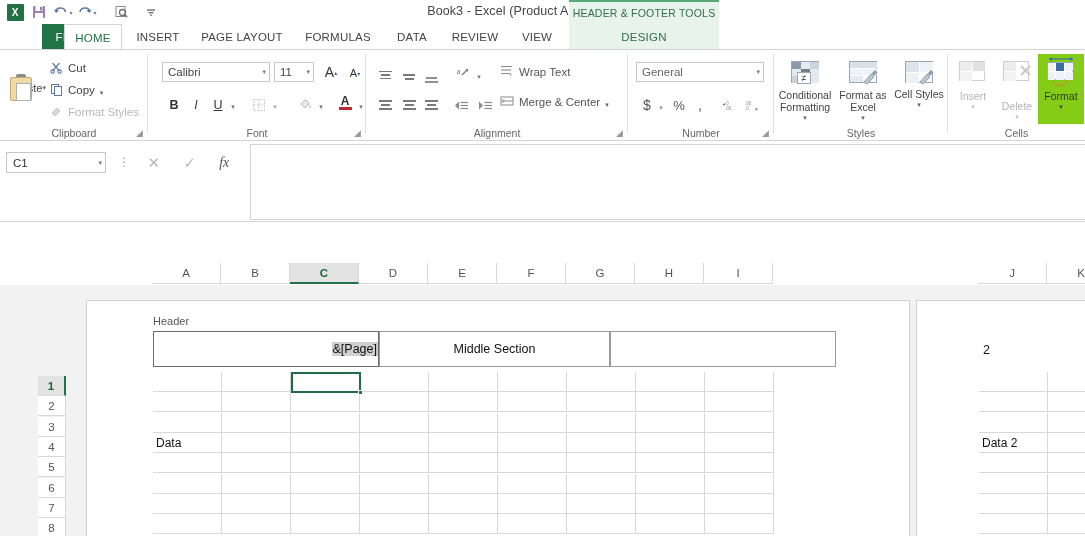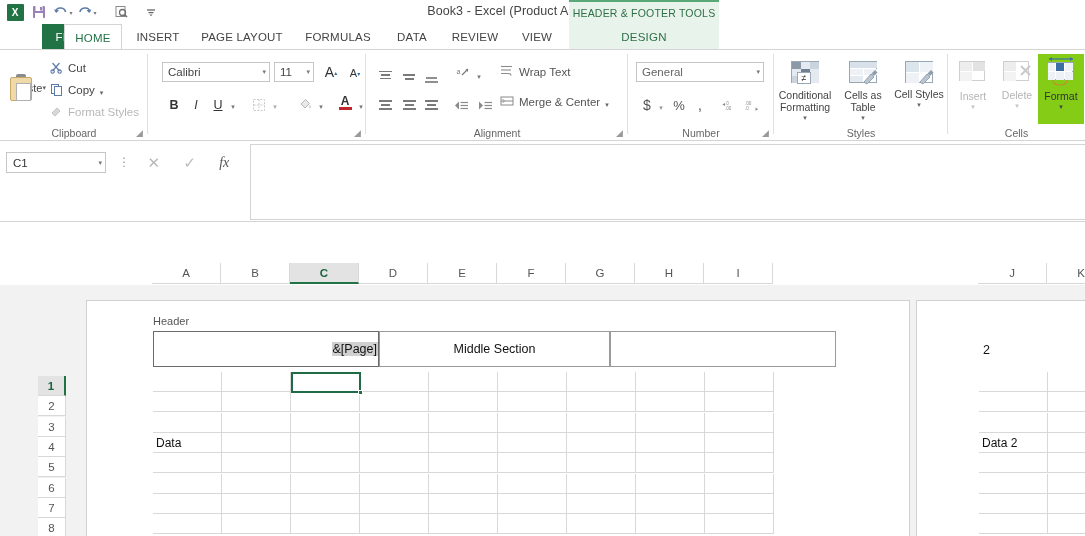--- a/index.html
+++ b/index.html
@@ -437,20 +437,21 @@
         </svg>
       </div>
       <div class="fbtn" style="left:168px;top:46px;width:10px;font-size:7px;color:#777;">▾</div>
 
       <div class="fbtn" style="left:186px;top:42px;width:22px;flex-direction:column;">
         <span style="font-size:12px;font-weight:bold;line-height:11px;">A</span>
         <span style="display:block;width:13px;height:3.5px;background:#c0272d;"></span>
       </div>
       <div class="fbtn" style="left:208px;top:46px;width:10px;font-size:7px;color:#777;">▾</div>
 
+      <div class="glabel">Font</div>
       <div class="dlauncher">◢</div>
       <div class="gsep"></div>
     </div>
 
     <div class="rgroup" style="left:366px;width:262px;">
       <div class="fbtn" style="left:8px;top:14px;width:22px;flex-direction:column;">
         <span style="display:block;width:13px;height:1.6px;background:#7a7a7a;"></span>
         <span style="display:block;width:9px;height:1.6px;background:#7a7a7a;margin-top:2px;"></span>
         <span style="display:block;width:11px;height:1.6px;background:#7a7a7a;margin-top:2px;"></span>
       </div>
@@ -587,21 +588,21 @@
             <i style="left:0;top:0;width:27px;height:6px;background:#d8e1e9;"></i>
             <i style="left:0;top:7px;width:13px;height:6px;background:#eef2f6;"></i>
             <i style="left:14px;top:7px;width:13px;height:6px;background:#eef2f6;"></i>
             <i style="left:0;top:14px;width:13px;height:6px;background:#e4eaf0;"></i>
           </div>
           <svg width="17" height="17" viewBox="0 0 17 17" style="position:absolute;left:16px;top:11px;">
             <path d="M2 14 L9 6 L12 9 L5 16 Z" fill="#b9c5d1" stroke="#8f9daa" stroke-width="0.9"></path>
             <path d="M9.5 5.5 L13 2 L15.5 4.5 L12 8 Z" fill="#8f9daa"></path>
           </svg>
         </div>
-        <span style="margin-top:2px;">Cells as Table</span>
+        <span style="margin-top:2px;">Format as Excel</span>
         <span class="mini-caret">▾</span>
       </div>
       <div class="bigbtn" style="left:116px;">
         <div class="bico">
           <div class="minigrid">
             <i style="left:0;top:0;width:13px;height:10px;background:#dde5ec;"></i>
             <i style="left:14px;top:0;width:13px;height:10px;background:#eef2f6;"></i>
             <i style="left:0;top:11px;width:13px;height:10px;background:#eef2f6;"></i>
           </div>
           <svg width="17" height="17" viewBox="0 0 17 17" style="position:absolute;left:16px;top:11px;">
@@ -632,21 +633,21 @@
         <div class="bico" style="width:30px;">
           <div class="minigrid" style="left:1px;width:26px;height:20px;border-color:#cfcfcf;">
             <i style="left:0;top:0;width:12px;height:9px;background:#ededed;"></i>
             <i style="left:0;top:10px;width:12px;height:9px;background:#f3f3f3;"></i>
           </div>
           <svg width="14" height="14" viewBox="0 0 14 14" style="position:absolute;left:17px;top:7px;">
             <line x1="2" y1="2" x2="11" y2="11" stroke="#c9c9c9" stroke-width="2"></line>
             <line x1="11" y1="2" x2="2" y2="11" stroke="#c9c9c9" stroke-width="2"></line>
           </svg>
         </div>
-        <span style="margin-top:2px;text-align:center;">Delete</span>
+        <span style="margin-top:13px;text-align:center;">Delete</span>
         <span class="mini-caret" style="color:#c4c4c4;">▾</span>
       </div>
       <div class="bigbtn hl" style="left:90px;width:46px;color:#333;">
         <div class="bico" style="width:30px;">
           <svg width="28" height="6" viewBox="0 0 28 6" style="position:absolute;left:1px;top:-1px;">
             <line x1="2" y1="3" x2="26" y2="3" stroke="#3b6ea5" stroke-width="1.2"></line>
             <path d="M2 3 L5 1 L5 5 Z" fill="#3b6ea5"></path>
             <path d="M26 3 L23 1 L23 5 Z" fill="#3b6ea5"></path>
           </svg>
           <div class="minigrid" style="left:1px;top:5px;width:26px;height:18px;">

